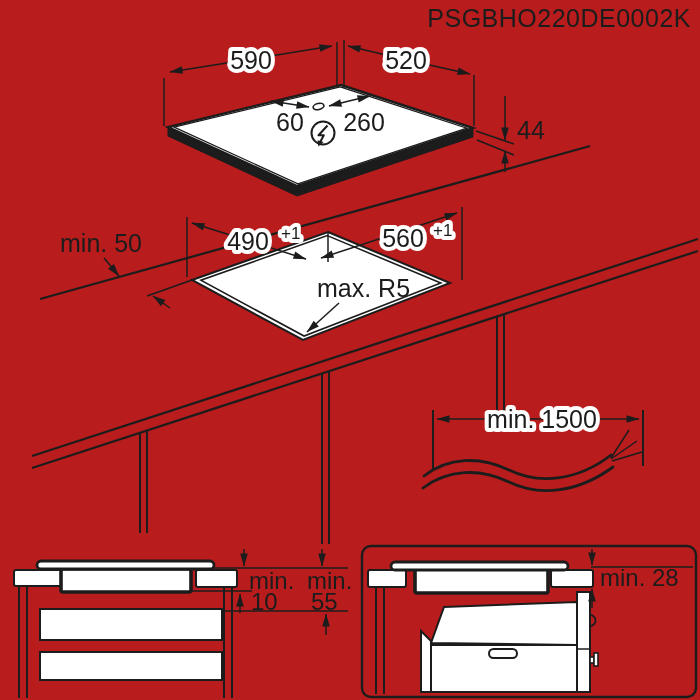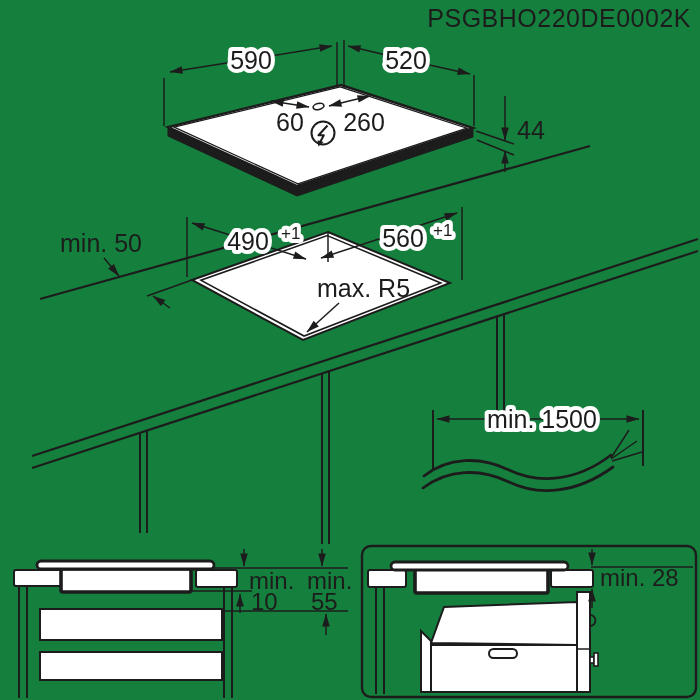--- a/index.html
+++ b/index.html
@@ -4,21 +4,21 @@
 <style>
   html, body {
     margin: 0;
     padding: 0;
     background: #ffffff;
   }
   .canvas {
     position: relative;
     width: 700px;
     height: 700px;
-    background: #15803d;
+    background: #b91c1c;
     overflow: hidden;
   }
   svg {
     display: block;
   }
   svg text {
     font-family: "Liberation Sans", sans-serif;
     fill: #1c1c1c;
   }
   .dimtext {

